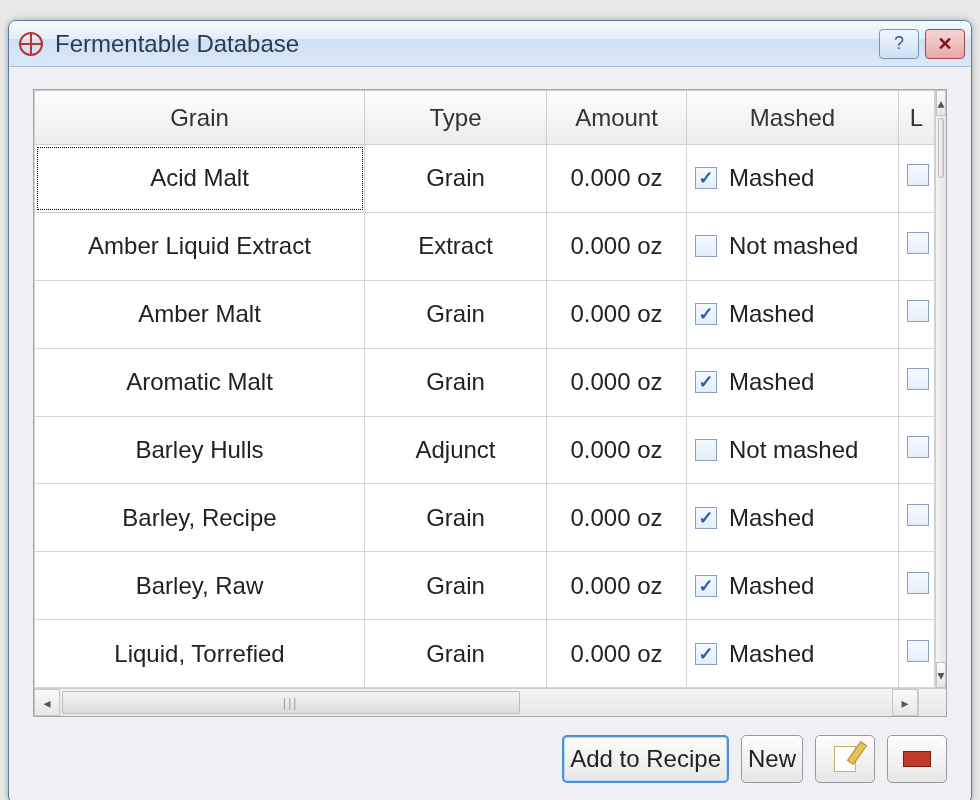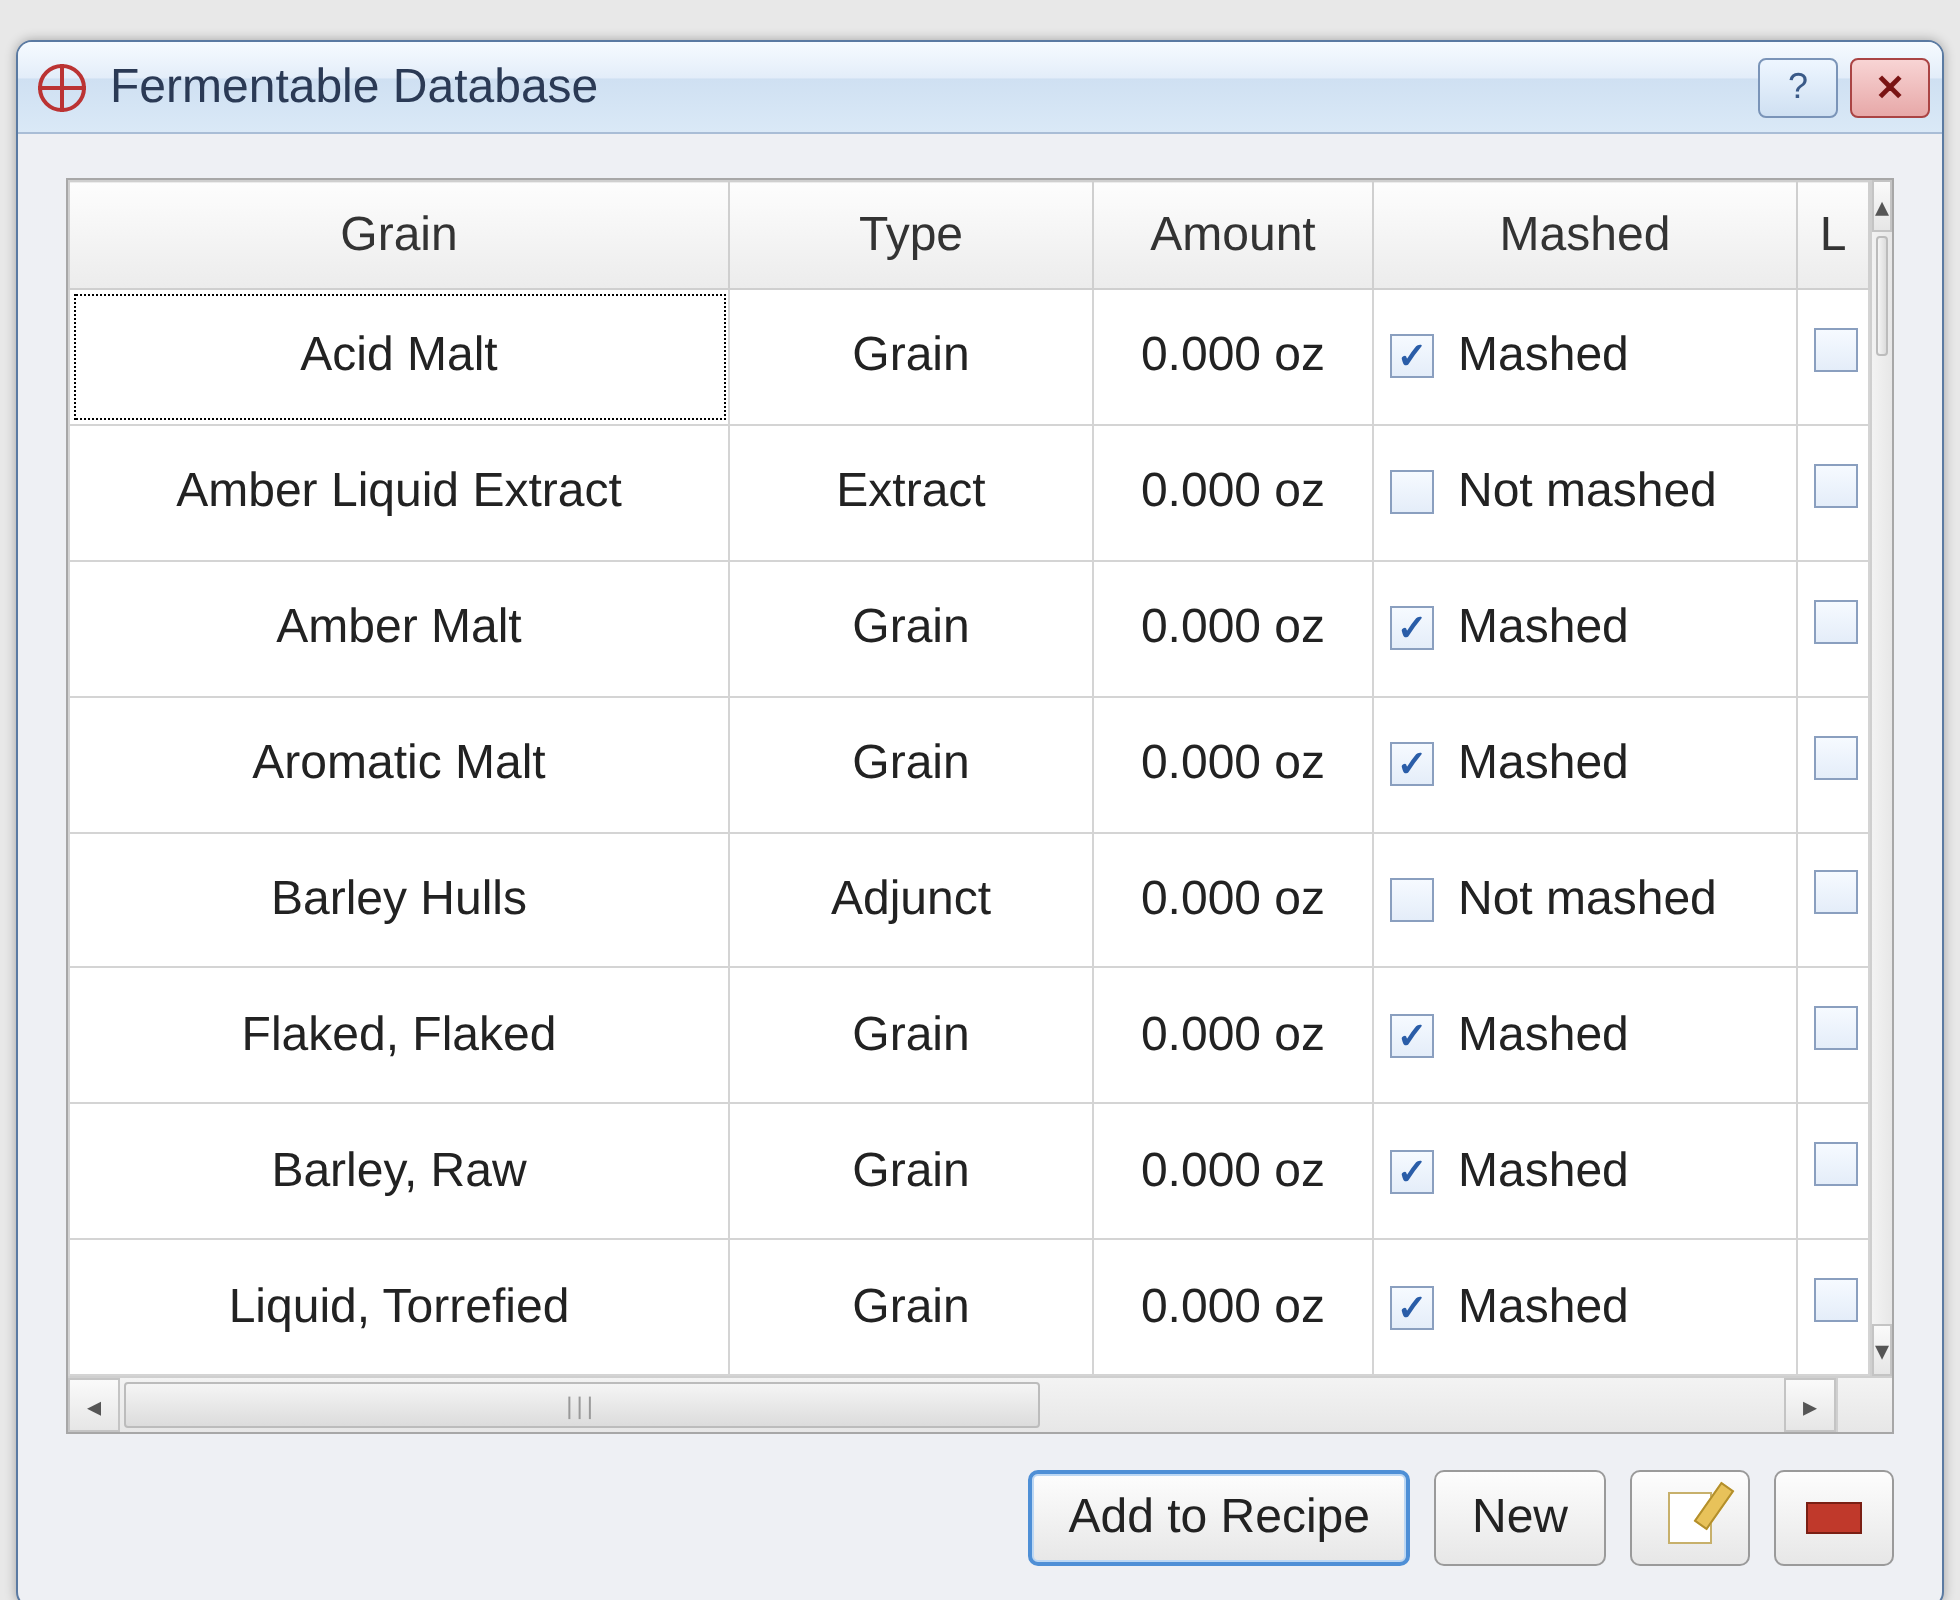--- a/index.html
+++ b/index.html
@@ -176,21 +176,21 @@
   .hscroll .corner { width: 28px; border-left: 1px solid #cfcfcf; }
   .footer {
     display: flex;
     justify-content: flex-end;
     align-items: center;
     gap: 12px;
     padding-top: 18px;
   }
   .btn {
     height: 48px;
-    padding: 0 18px;
+    padding: 0 6px;
     border: 1px solid #9a9a9a;
     border-radius: 5px;
     background: linear-gradient(to bottom, #fdfdfd, #e7e7e7);
     color: #222;
     display: inline-flex; align-items:center; justify-content:center;
     cursor: default;
     min-width: 60px;
   }
   .btn.primary {
     border: 2px solid #4e8fd6;
@@ -303,21 +303,21 @@
                 <td class="col-amount">0.000 oz</td>
                 <td class="col-mashed">
                   <div class="mashed-cell">
                     <span class="cbox"></span>
                     <span>Not mashed</span>
                   </div>
                 </td>
                 <td class="col-l" style="text-align: center;"><span class="cbox"></span></td>
               </tr>
               <tr>
-                <td class="col-name">Flaked, Flaked</td>
+                <td class="col-name">Barley, Recipe</td>
                 <td class="col-type">Grain</td>
                 <td class="col-amount">0.000 oz</td>
                 <td class="col-mashed">
                   <div class="mashed-cell">
                     <span class="cbox checked"></span>
                     <span>Mashed</span>
                   </div>
                 </td>
                 <td class="col-l" style="text-align: center;"><span class="cbox"></span></td>
               </tr>

